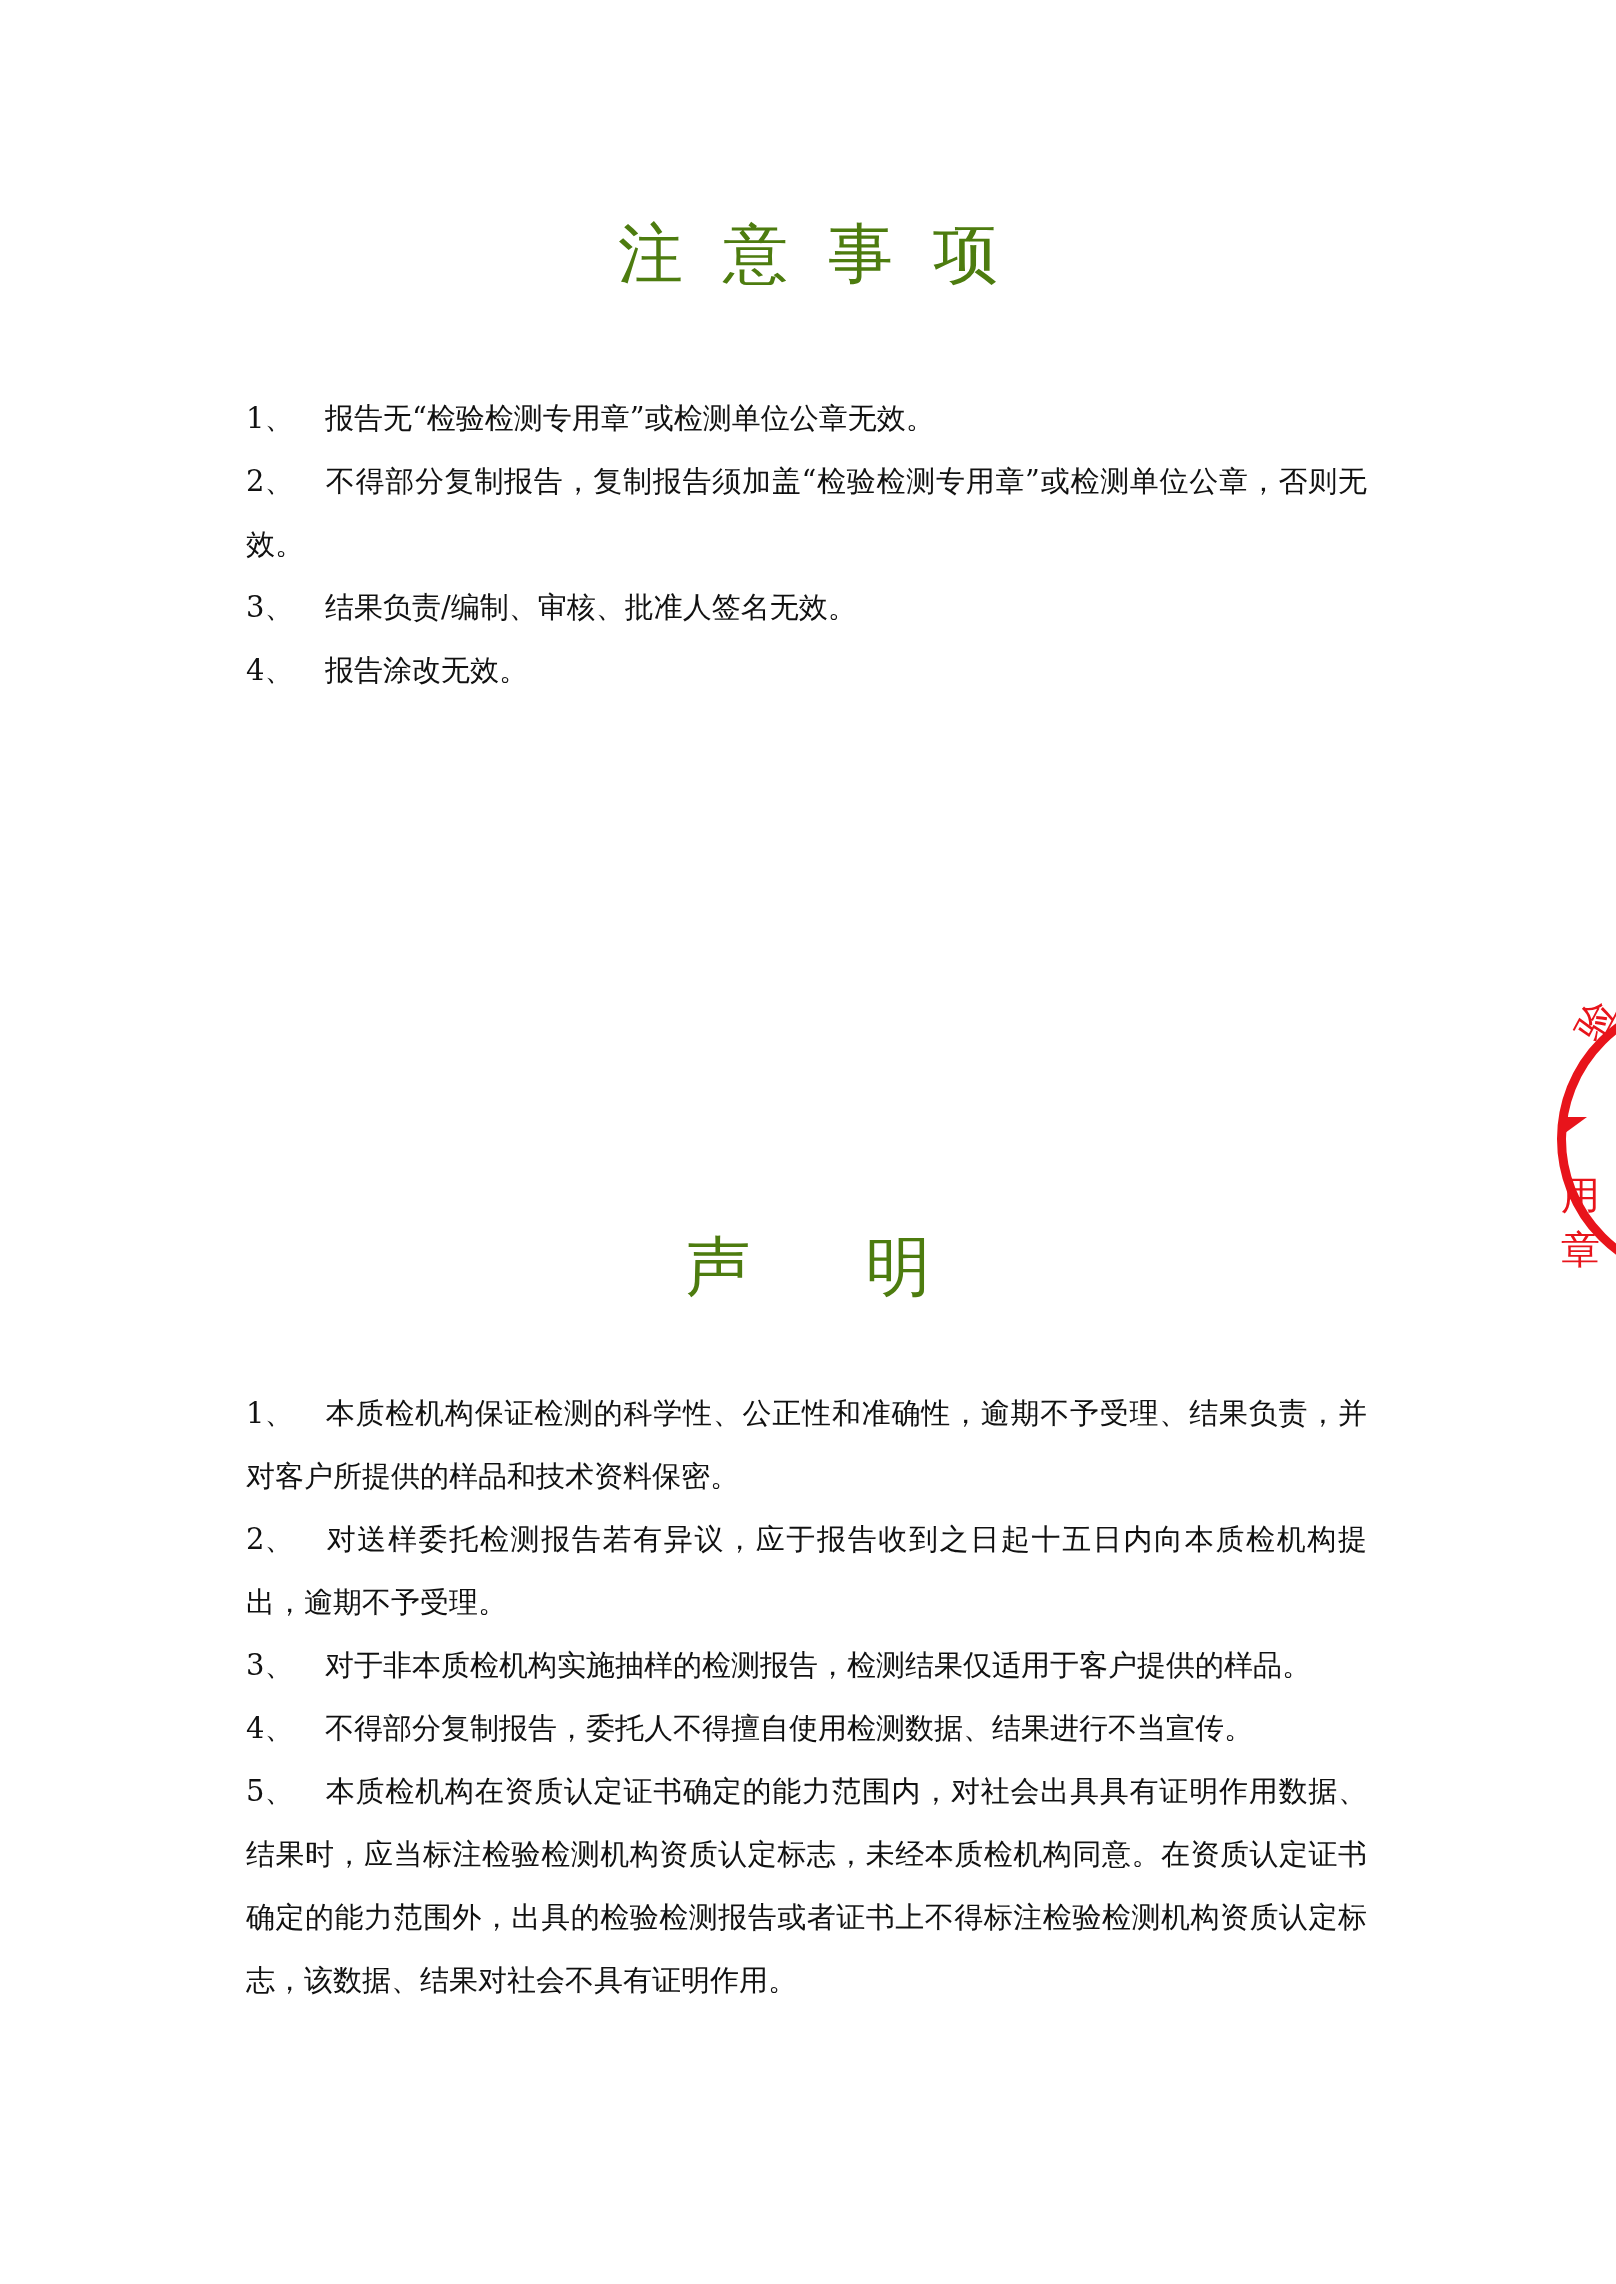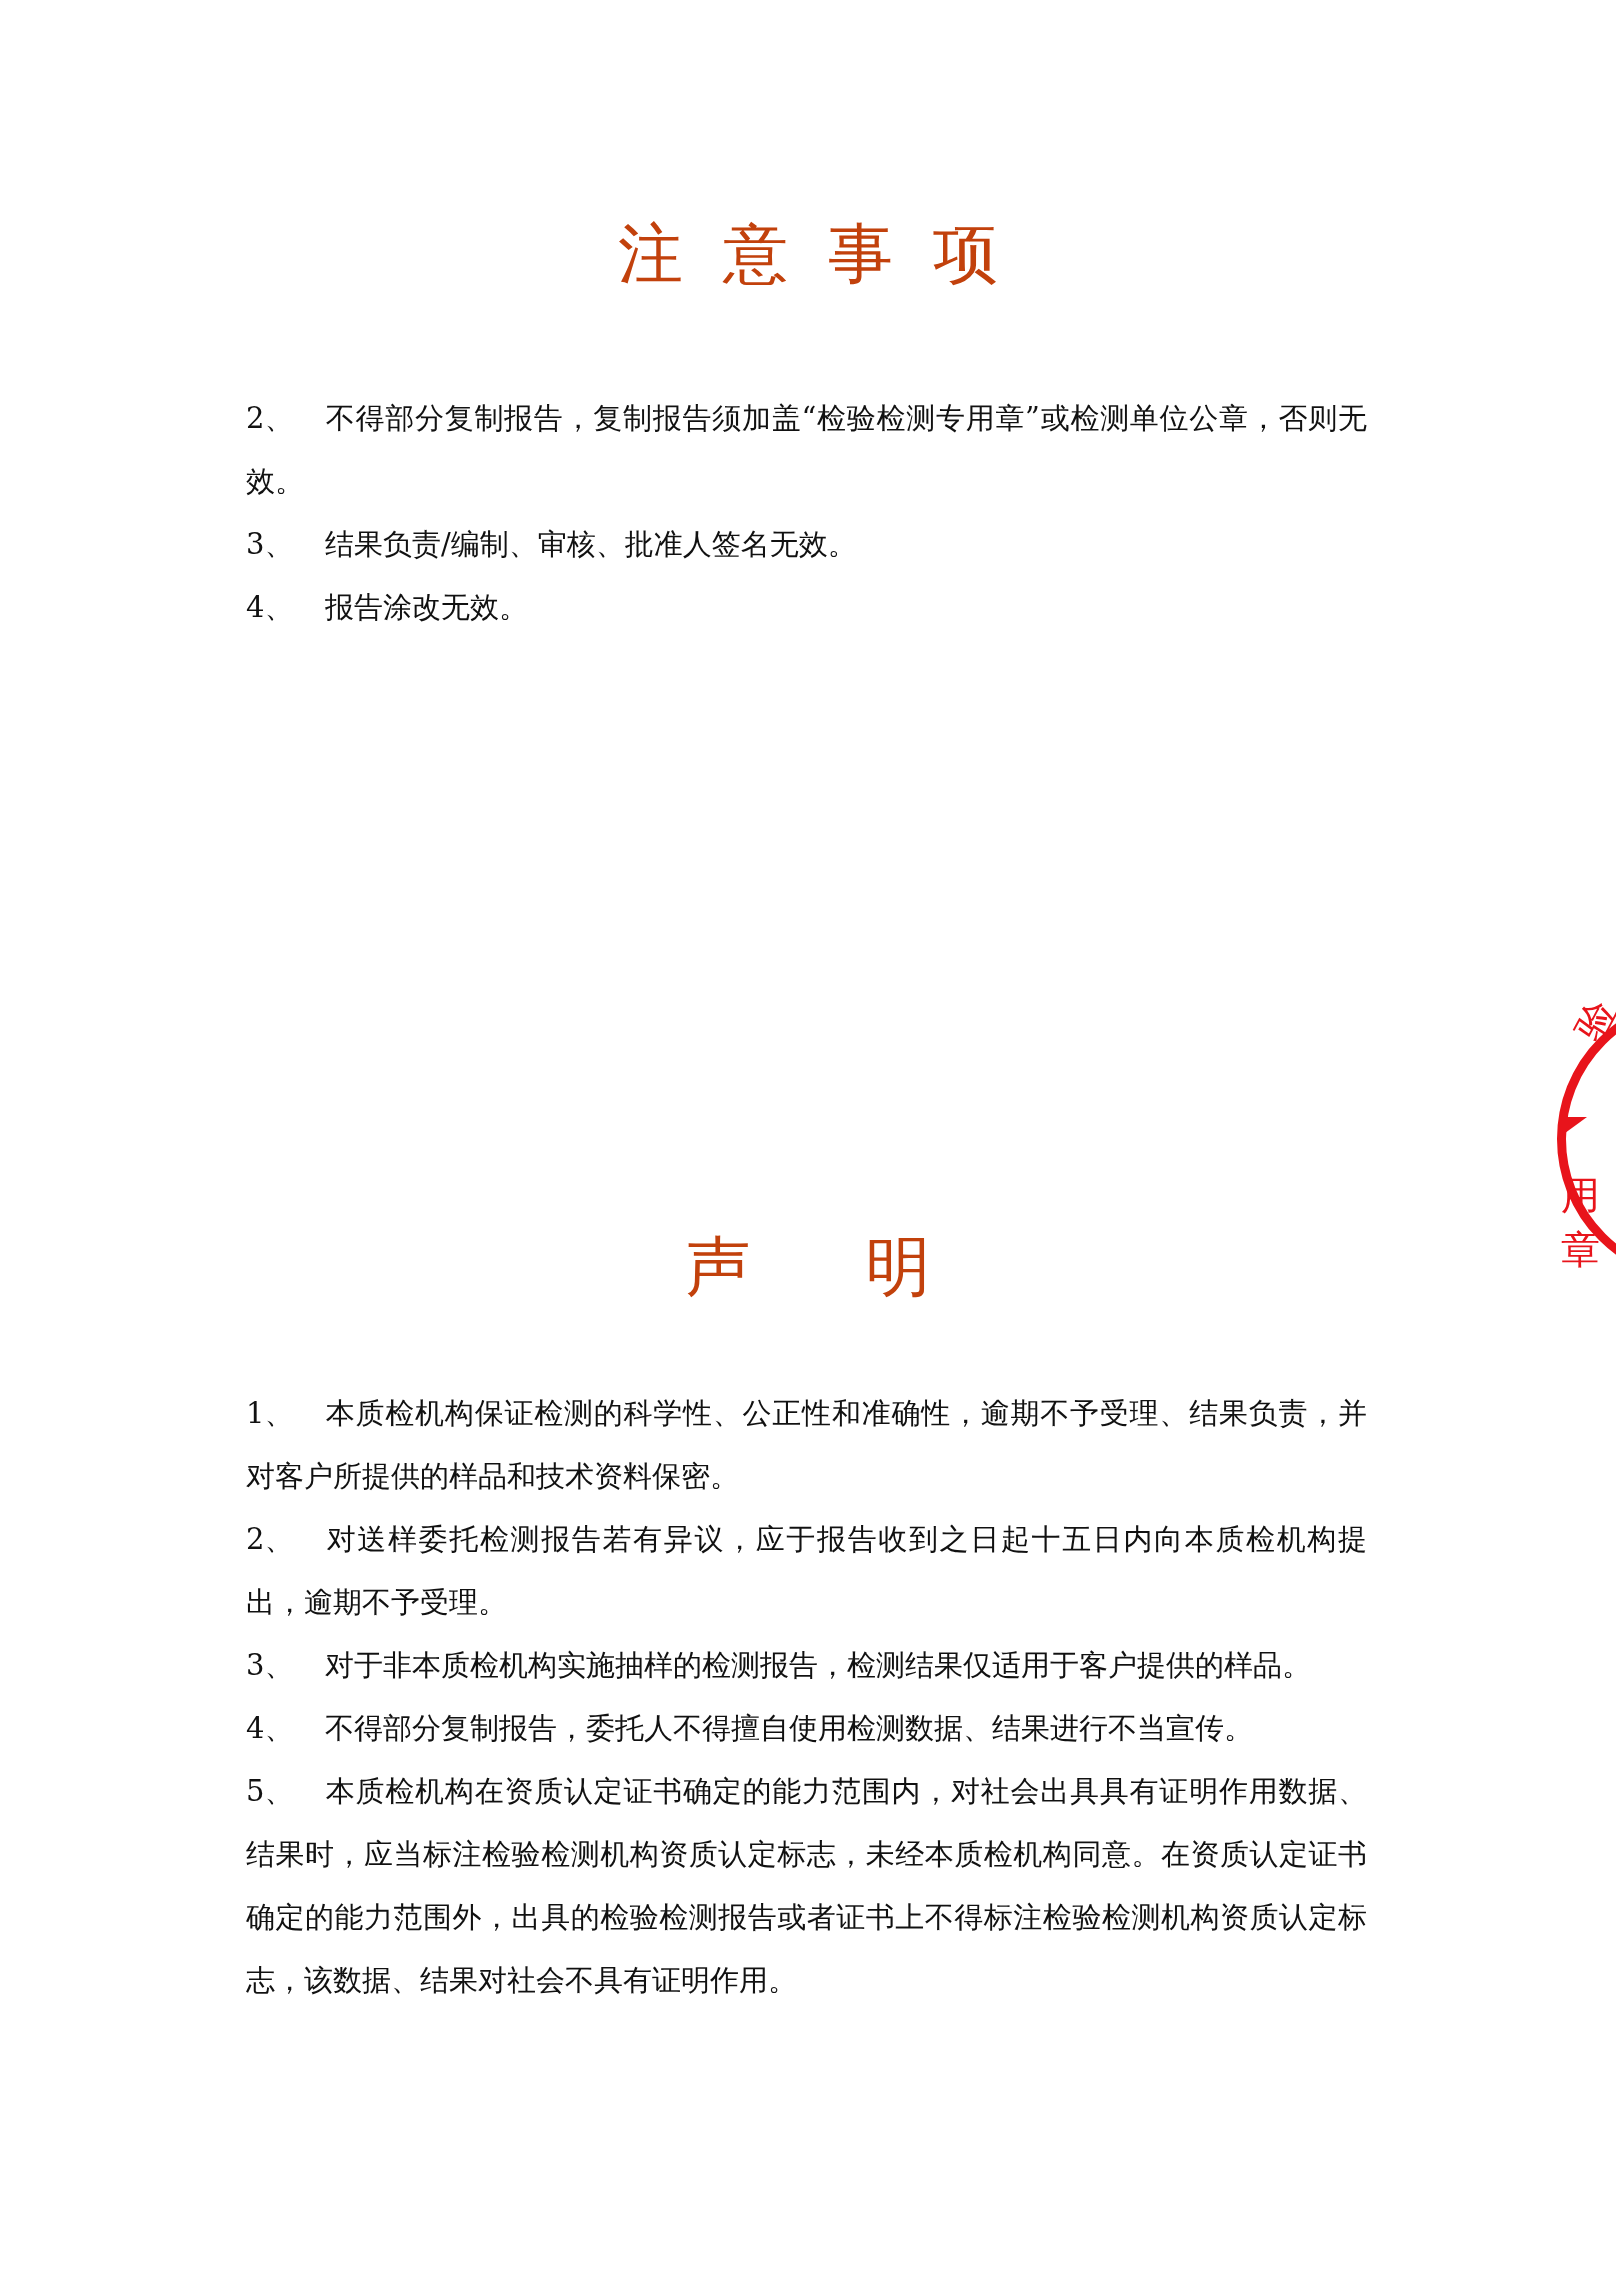--- a/index.html
+++ b/index.html
@@ -5,21 +5,21 @@
     html, body { margin: 0; padding: 0; background: #ffffff; }
     body {
       width: 1616px; height: 2284px; position: relative; overflow: hidden;
       font-family: "DejaVu Serif", "Liberation Serif", serif;
       color: #111111;
     }
     .page-title {
       position: absolute; left: 0; width: 1616px; text-align: center;
       font-family: "DejaVu Serif", "Liberation Serif", serif;
       font-size: 65px; line-height: 1; margin: 0; font-weight: normal;
-      color: #c2410c;
+      color: #4d7c0f;
     }
     #title-notice { top: 221px; letter-spacing: 40px; text-indent: 40px; }
     #title-statement { top: 1234px; letter-spacing: 115px; text-indent: 115px; }
     .list {
       position: absolute; left: 246px; width: 1121px;
       font-size: 29px; line-height: 63px; margin: 0; padding: 0; list-style: none;
     }
     #notice-list { top: 387px; }
     #statement-list { top: 1382px; }
     .item { text-align: justify; word-break: break-all; }
@@ -38,20 +38,21 @@
       position: absolute; left: 1561px; top: 1117px; width: 0; height: 0;
       border-top: 19.5px solid #e8141b; border-right: 26px solid transparent;
     }
   </style>
 </head>
 <body>
 
 <h1 id="title-notice" class="page-title">注意事项</h1>
 
 <ul id="notice-list" class="list">
+  <li class="item"><span class="num">1、</span><span>报告无“检验检测专用章”或检测单位公章无效。</span></li>
   <li class="item"><span class="num">2、</span><span>不得部分复制报告，复制报告须加盖“检验检测专用章”或检测单位公章，否则无效。</span></li>
   <li class="item"><span class="num">3、</span><span>结果负责/编制、审核、批准人签名无效。</span></li>
   <li class="item"><span class="num">4、</span><span>报告涂改无效。</span></li>
 </ul>
 
 <div class="stamp"></div>
 <div class="stamp-star"></div>
 <div id="stamp-top" class="stamp-text">验技</div>
 <div id="stamp-bottom" class="stamp-text">用章</div>
 

